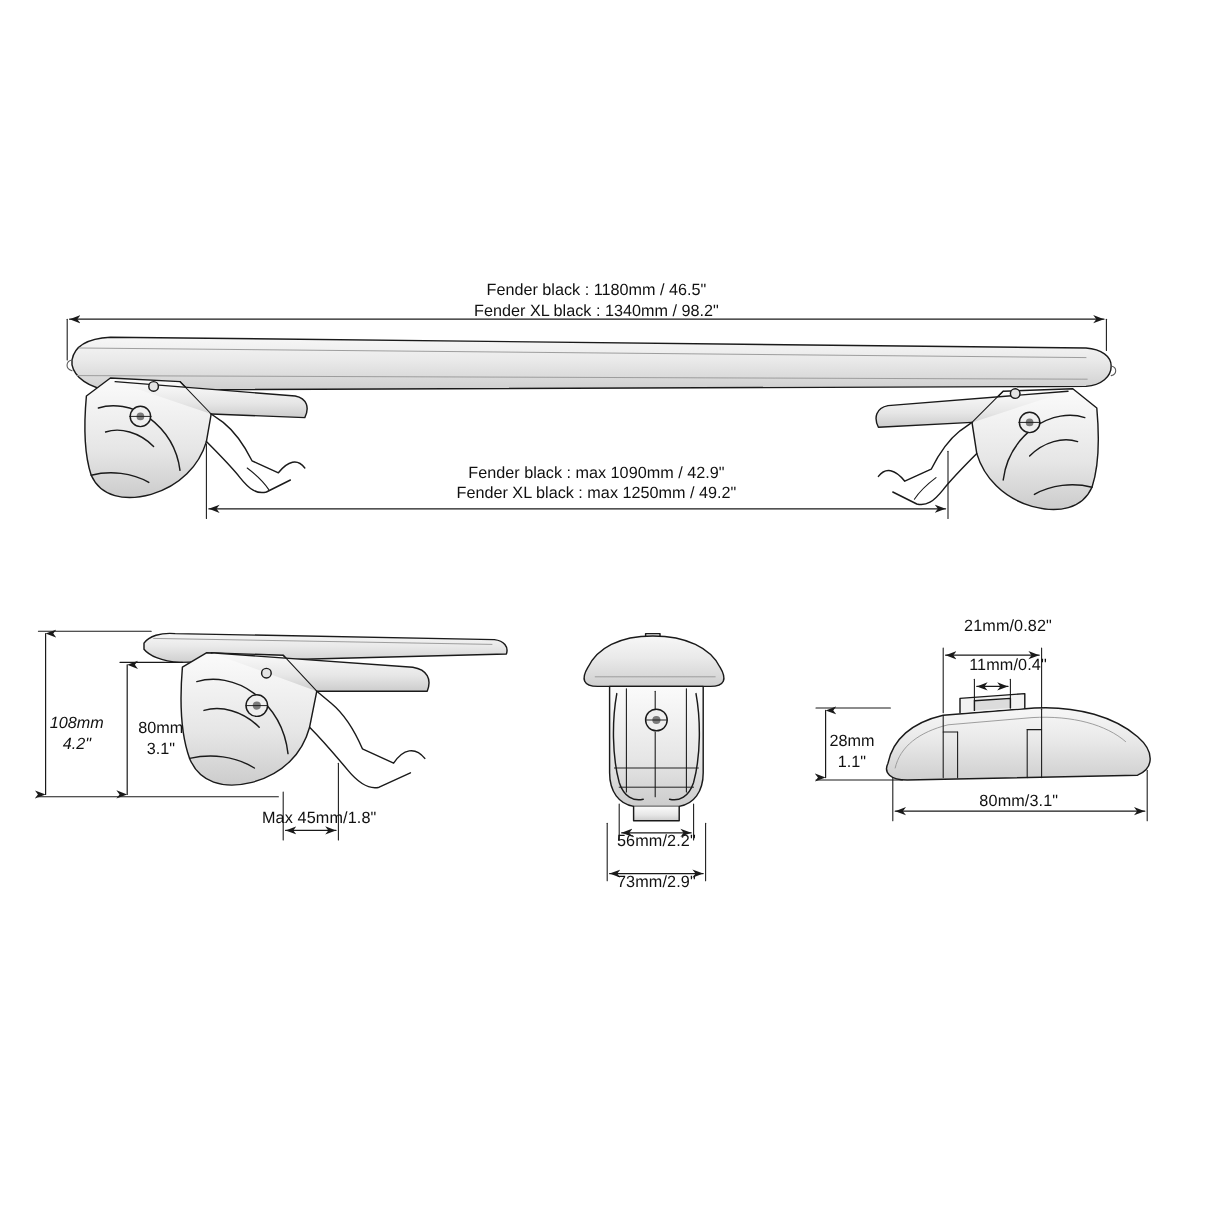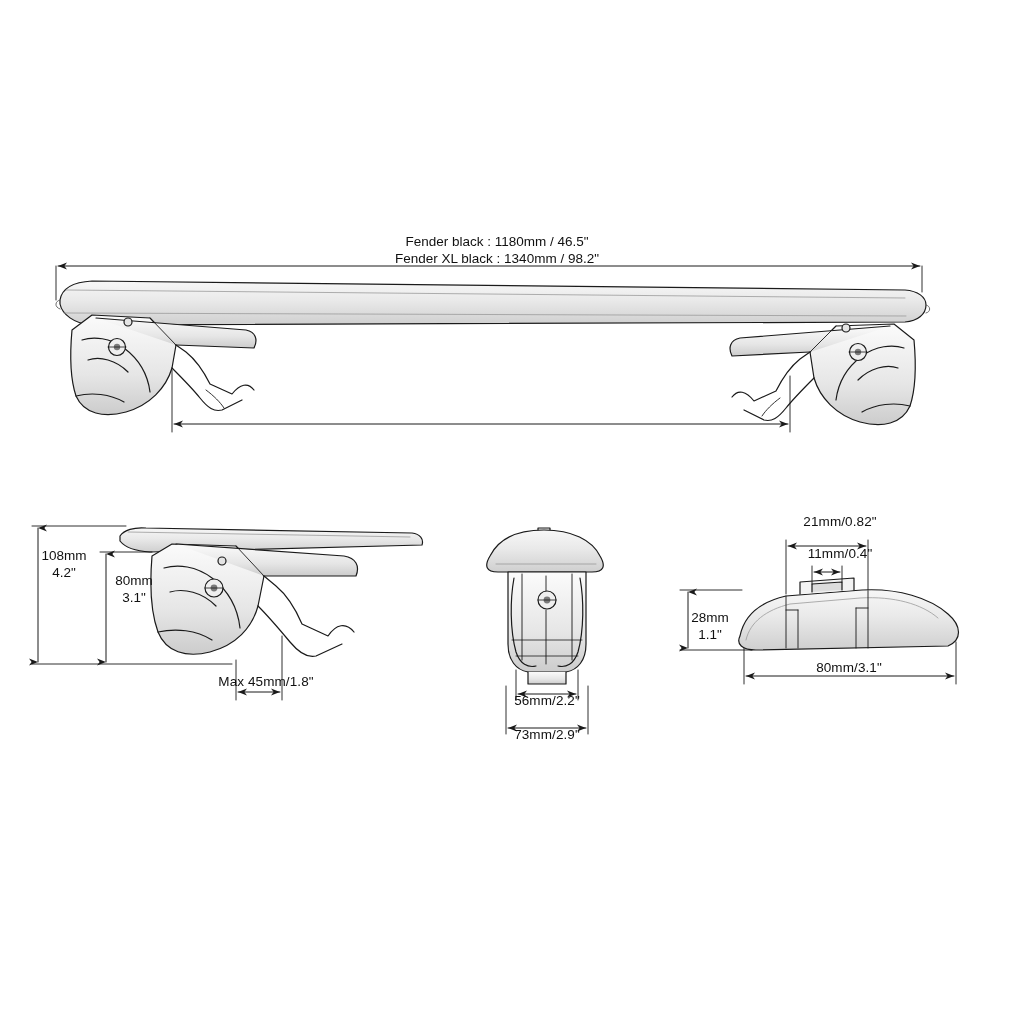--- a/index.html
+++ b/index.html
@@ -239,27 +239,31 @@
       </g>
 
     </g>
   </svg>
 
   <div class="stack" style="left:497px; top:233px;">
     <div>Fender black : 1180mm / 46.5"</div>
     <div>Fender XL black : 1340mm / 98.2"</div>
   </div>
 
-
-  <div class="stack" style="left:64px; top:547px;">
+  <div class="stack" style="left:497px; top:385px;">
+    <div>Fender black : max 1090mm / 42.9"</div>
+    <div>Fender XL black : max 1250mm / 49.2"</div>
+  </div>
+
+  <div class="stack" style="left:64px; top:594px;font-style:italic;">
     <div>108mm</div>
     <div>4.2"</div>
   </div>
 
-  <div class="stack" style="left:134px; top:572px;">
+  <div class="stack" style="left:134px; top:598px;">
     <div>80mm</div>
     <div>3.1"</div>
   </div>
 
   <div class="lbl center" style="left:266px; top:673px;">Max 45mm/1.8"</div>
 
   <div class="lbl center" style="left:547px; top:692px;">56mm/2.2"</div>
   <div class="lbl center" style="left:547px; top:726px;">73mm/2.9"</div>
 
   <div class="lbl center" style="left:840px; top:513px;">21mm/0.82"</div>

